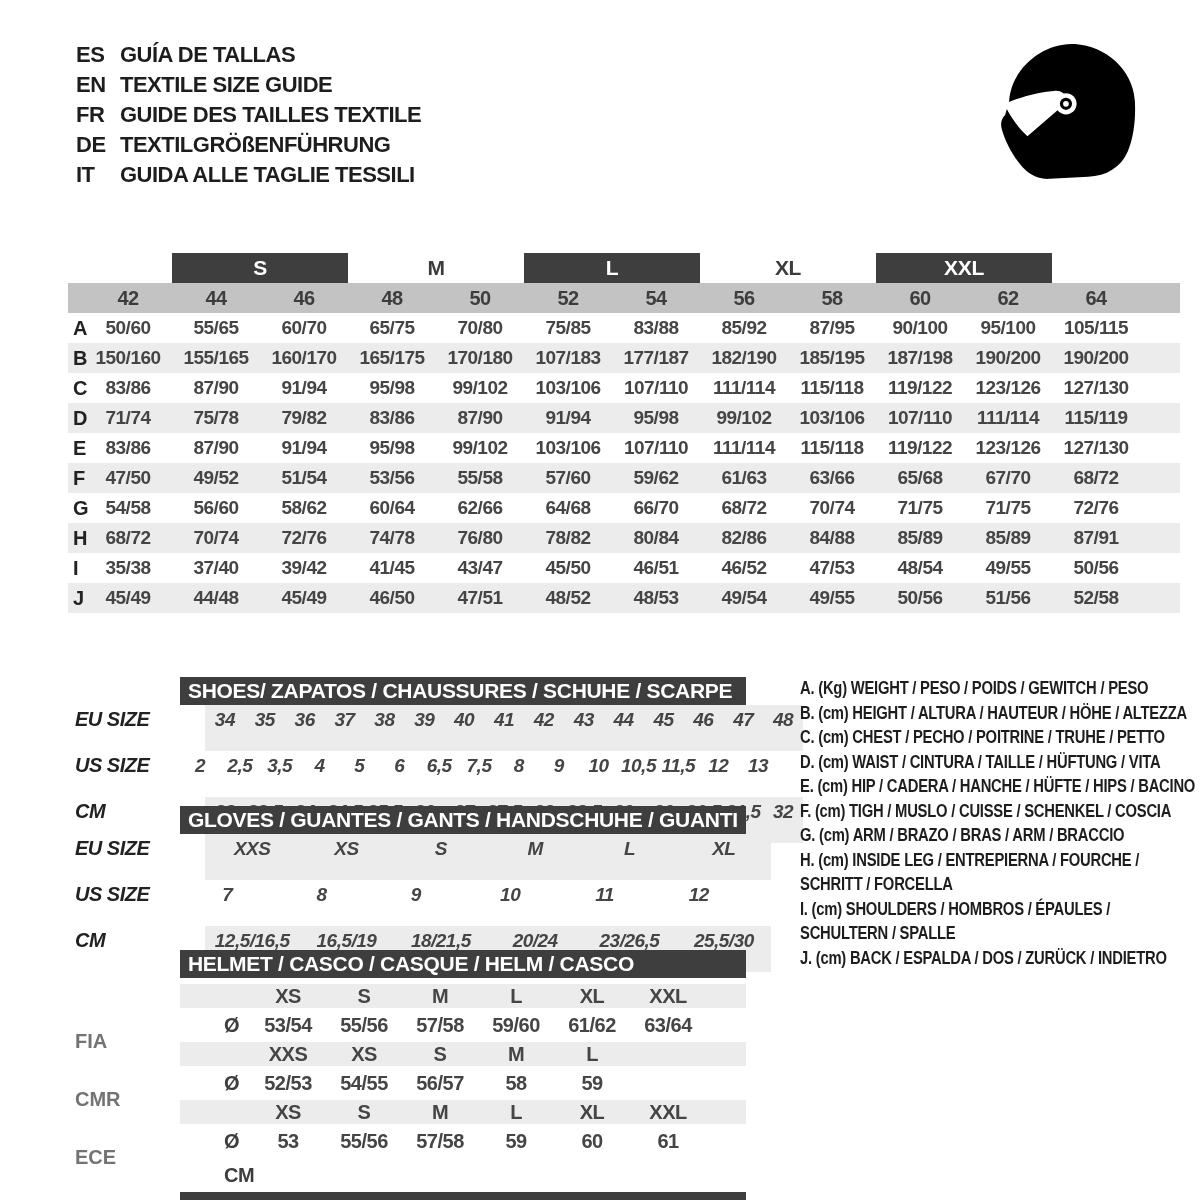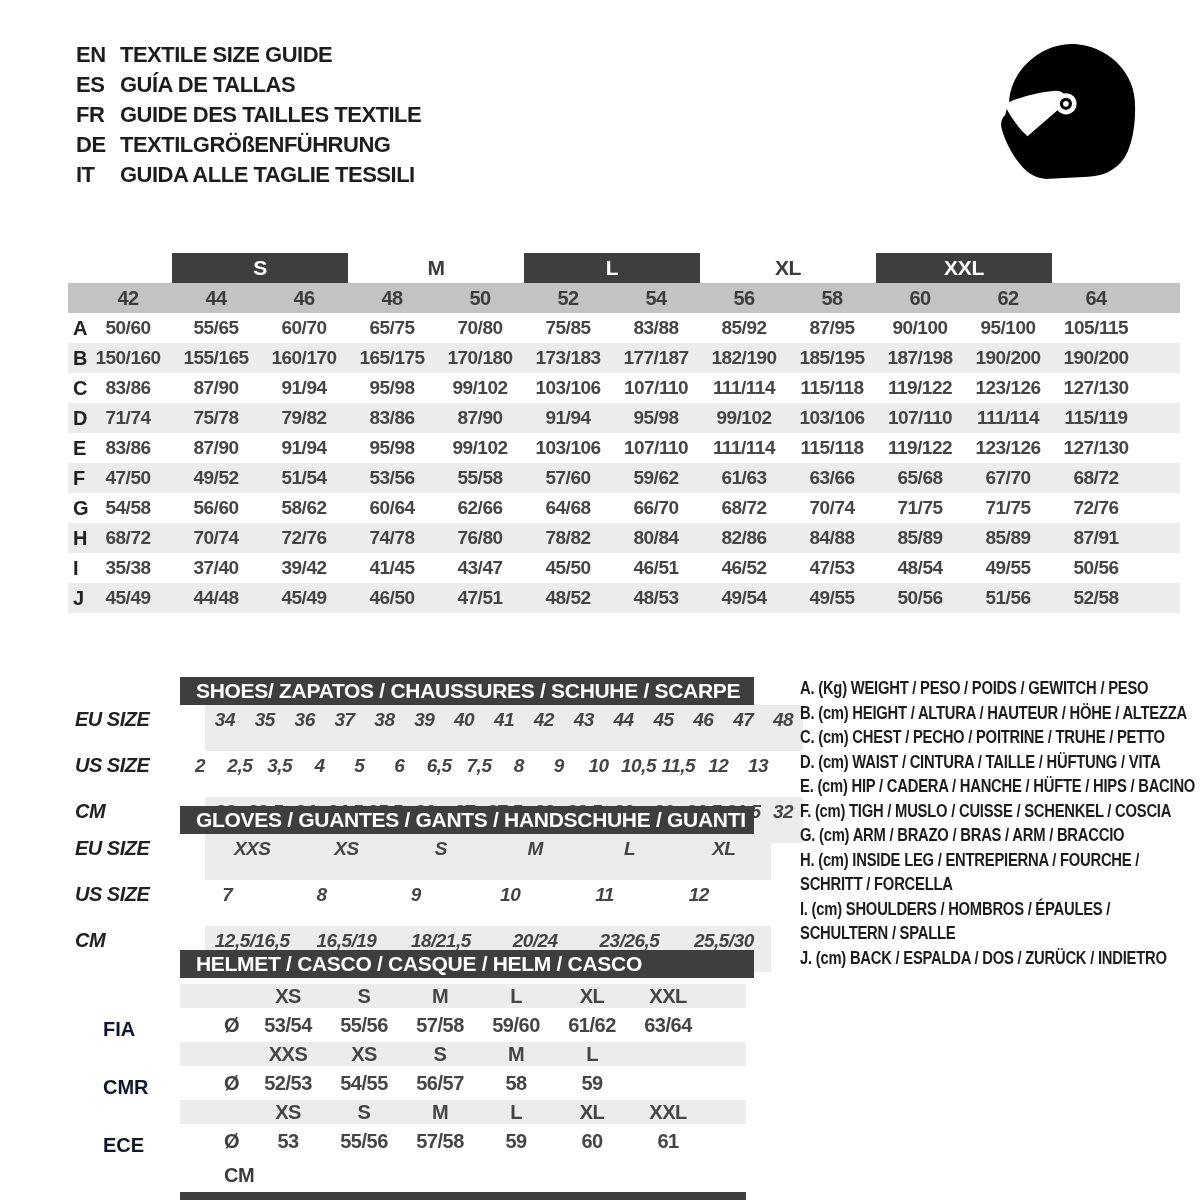--- a/index.html
+++ b/index.html
@@ -23,59 +23,59 @@
   .num-band{background:#c3c3c3;width:1112px;}
   .m-row{width:1112px;}
   .m-row.stripe{background:#ececec;}
   .cell{text-align:center;line-height:30px;font-size:19px;letter-spacing:-0.5px;}
   .band-cell{font-size:20px;color:#3d3d3d;}
   .row-label{text-align:left;padding-left:5px;font-size:20px;color:#222;}
 
   
   .section{position:absolute;left:180px;}
   .sec-title{height:28px;line-height:28px;background:#3e3e3e;color:#fff;font-size:21px;
-             padding-left:16px;width:558px;letter-spacing:-0.3px;}
+             padding-left:8px;width:558px;letter-spacing:-0.3px;}
   .sz-row{position:relative;height:46px;line-height:29px;font-style:italic;}
   .sz-label{position:absolute;left:-105px;top:0;font-size:20px;color:#222;letter-spacing:-0.5px;white-space:nowrap;}
   .sz-vals{display:grid;height:100%;}
   .sz-vals.stripe{background:#ececec;margin-left:25px;}
   .sz-vals.shoes{width:598px;grid-template-columns:repeat(15,1fr);}
   .sz-vals.gloves{width:566px;grid-template-columns:repeat(6,1fr);}
   .sz-cell{text-align:center;line-height:inherit;font-size:19px;letter-spacing:-0.5px;}
 
   
   .h-wrap{margin-top:6px;}
   .h-band,.h-row{display:grid;grid-template-columns:70px repeat(6,76px);width:566px;position:relative;}
   .h-band{background:#ececec;height:24px;line-height:24px;}
   .h-row{height:34px;line-height:34px;}
   .h-cell{text-align:center;font-size:20px;letter-spacing:-0.5px;}
   .h-cell.prefix{text-align:left;padding-left:4px;color:#3d3d3d;margin-left:40px;}
-  .std-label{position:absolute;left:-105px;top:4px;font-size:20px;color:#0f172a;margin-left:28px;}
+  .std-label{position:absolute;left:-105px;top:16px;font-size:20px;color:#737373;}
 
   
   .legend{position:absolute;left:800px;top:676px;width:500px;transform:scaleX(0.8);
           transform-origin:0 0;font-size:18.5px;line-height:24.5px;color:#1d1d1d;letter-spacing:-0.3px;}
   .legend-item{white-space:pre-line;}
 
   
   .bottom-bar{position:absolute;left:180px;top:1192px;width:566px;height:8px;background:#3e3e3e;}
 </style>
 </head>
 <body>
 
 <div class="page">
 
   <div class="lang-block">
       <div class="lang-row">
+        <span class="lang-code">ES</span>
+        <span class="lang-title">GUÍA DE TALLAS</span>
+      </div>
+      <div class="lang-row">
         <span class="lang-code">EN</span>
         <span class="lang-title">TEXTILE SIZE GUIDE</span>
-      </div>
-      <div class="lang-row">
-        <span class="lang-code">ES</span>
-        <span class="lang-title">GUÍA DE TALLAS</span>
       </div>
       <div class="lang-row">
         <span class="lang-code">FR</span>
         <span class="lang-title">GUIDE DES TAILLES TEXTILE</span>
       </div>
       <div class="lang-row">
         <span class="lang-code">DE</span>
         <span class="lang-title">TEXTILGRÖßENFÜHRUNG</span>
       </div>
       <div class="lang-row">
@@ -134,21 +134,21 @@
           <div class="cell">95/100</div>
           <div class="cell">105/115</div>
         </div>
         <div class="grid13 m-row stripe">
           <div class="cell row-label">B</div>
           <div class="cell">150/160</div>
           <div class="cell">155/165</div>
           <div class="cell">160/170</div>
           <div class="cell">165/175</div>
           <div class="cell">170/180</div>
-          <div class="cell">173/183</div>
+          <div class="cell">107/183</div>
           <div class="cell">177/187</div>
           <div class="cell">182/190</div>
           <div class="cell">185/195</div>
           <div class="cell">187/198</div>
           <div class="cell">190/200</div>
           <div class="cell">190/200</div>
         </div>
         <div class="grid13 m-row">
           <div class="cell row-label">C</div>
           <div class="cell">83/86</div>

